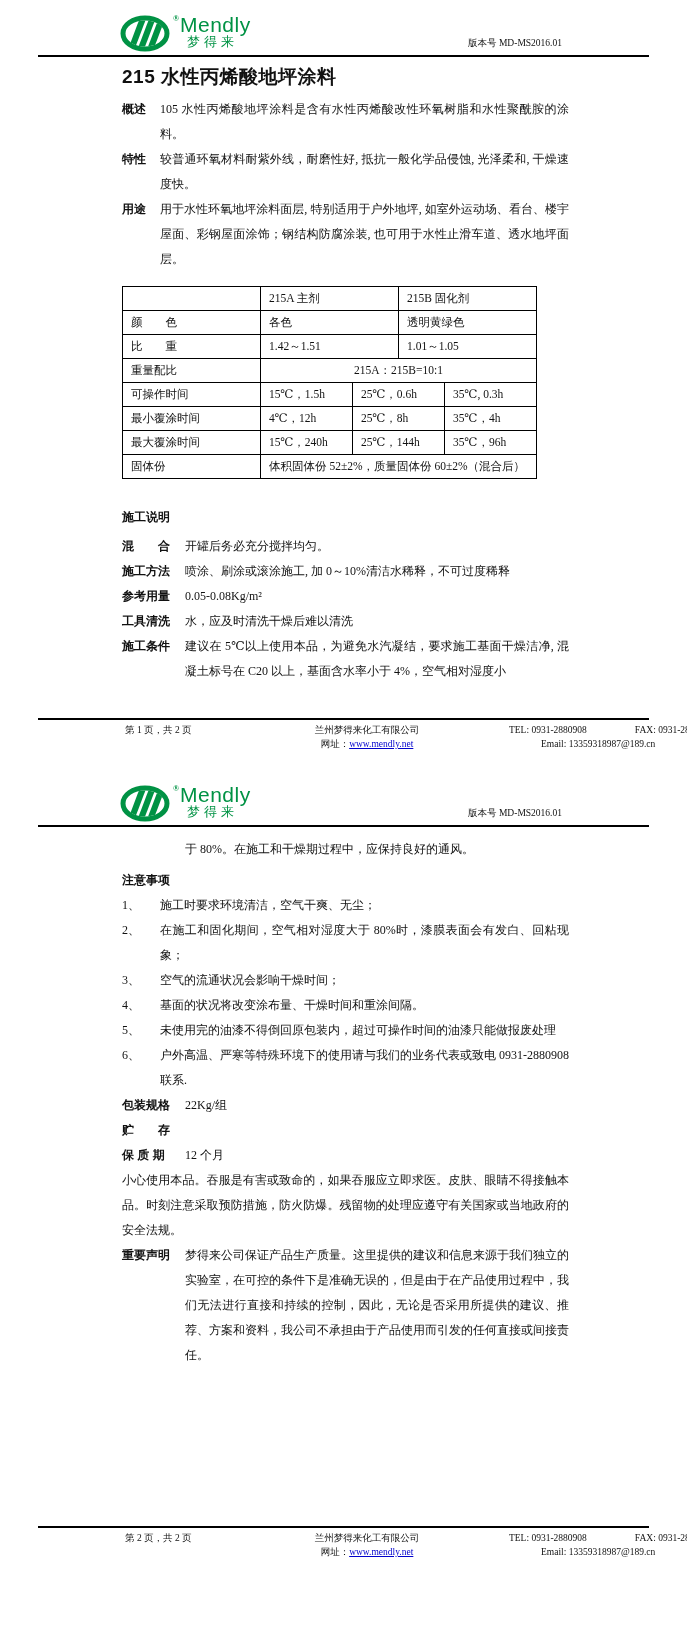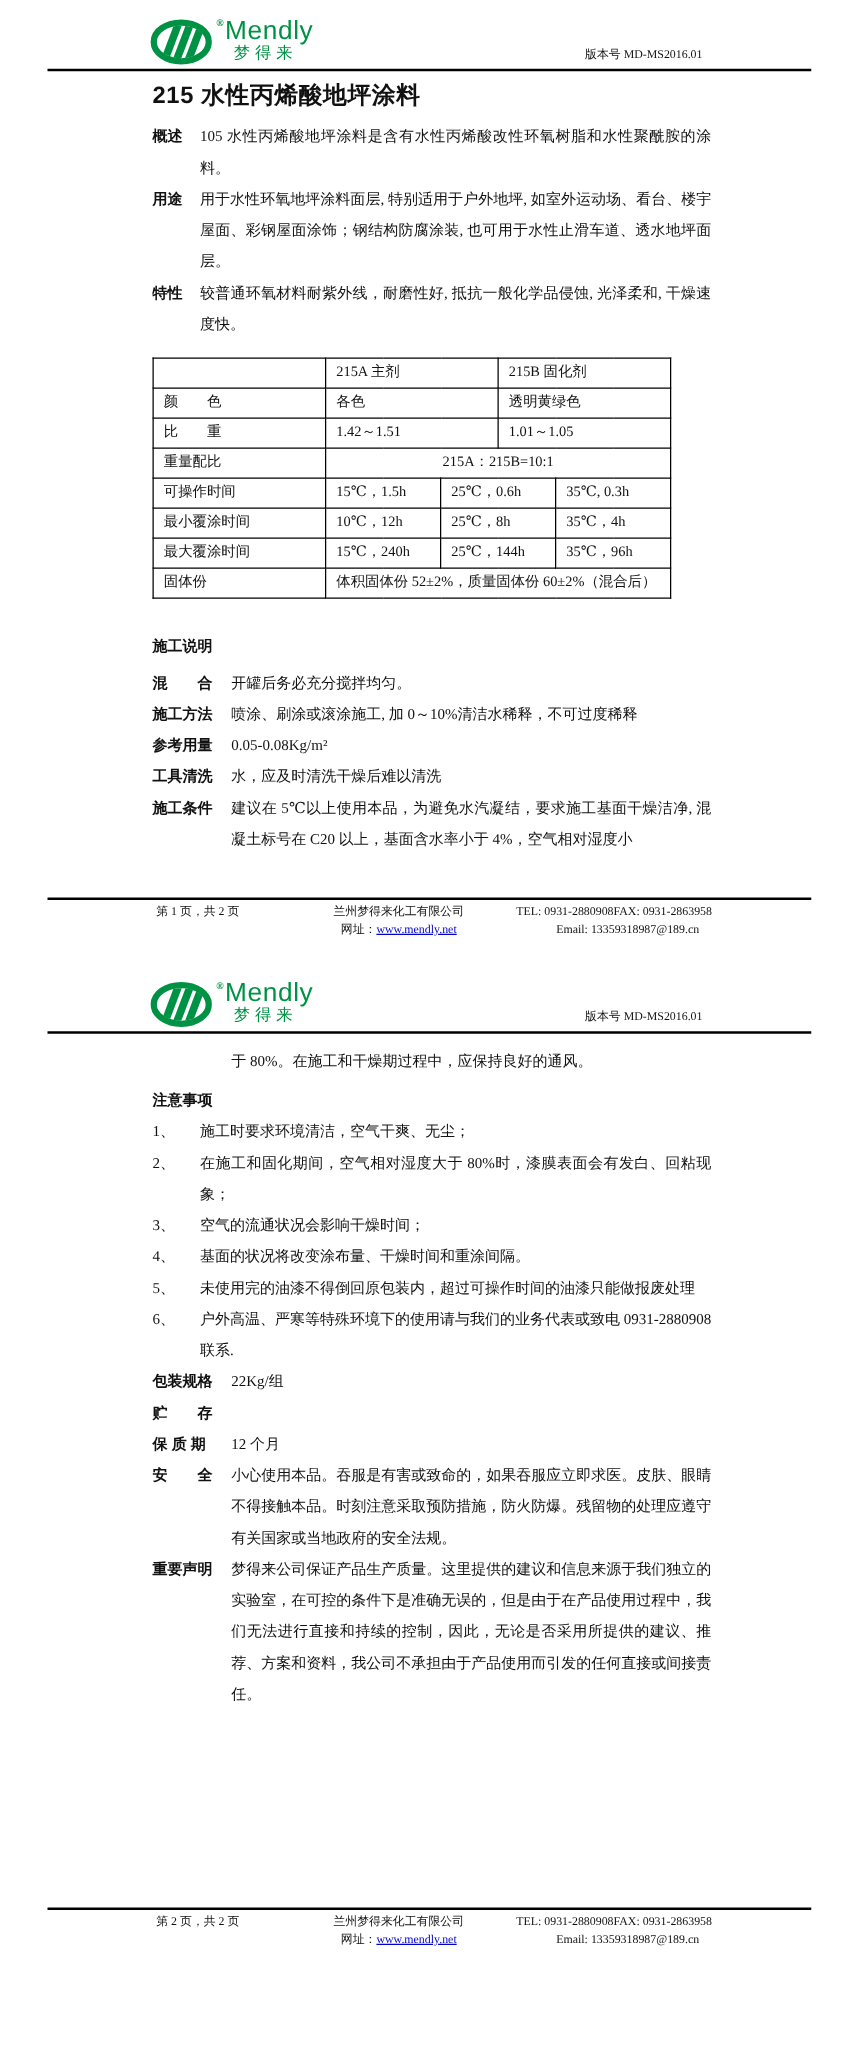--- a/index.html
+++ b/index.html
@@ -51,21 +51,21 @@
   .indent63 { margin-left: 63px; }
   .note { display: flex; }
   .note-num { width: 38px; flex: none; }
   .note-text { flex: 1; text-align: justify; }
 
   
   .footer { position: absolute; left: 0; right: 0; }
   #page1 .footer { top: 718px; }
   #page2 .footer { top: 756px; }
   .f-rule { border-top: 2px solid #000; margin: 0 38px 3px 38px; height: 0; }
-  .f-row { display: flex; margin: 0 119px 0 125px; font-size: 9.5px; line-height: 14px; white-space: nowrap; }
+  .f-row { display: flex; margin: 0 119px 0 125px; font-size: 9.5px; line-height: 14px; white-space: nowrap; gap: 48px; }
   .f-pg { width: 130px; flex: none; }
   .f-company { width: 128px; flex: none; text-align: center; }
   .f-tel { margin-left: 30px; }
   .f-fax { margin-left: auto; }
   .f-sp { width: 130px; flex: none; }
   .f-web { width: 128px; flex: none; text-align: center; }
   .f-email { margin-left: 62px; }
   a.weblink { color: var(--link); text-decoration: underline; cursor: pointer; }
 </style>
 </head>
@@ -101,26 +101,26 @@
   <div class="rule"></div>
 
   <div class="content">
     <h1 class="title">215 水性丙烯酸地坪涂料</h1>
 
     <div class="sec">
       <span class="sec-label">概述</span>
       <span class="sec-text">105 水性丙烯酸地坪涂料是含有水性丙烯酸改性环氧树脂和水性聚酰胺的涂料。</span>
     </div>
     <div class="sec">
+      <span class="sec-label">特性</span>
+      <span class="sec-text">较普通环氧材料耐紫外线，耐磨性好, 抵抗一般化学品侵蚀, 光泽柔和, 干燥速度快。</span>
+    </div>
+    <div class="sec">
       <span class="sec-label">用途</span>
       <span class="sec-text">用于水性环氧地坪涂料面层, 特别适用于户外地坪, 如室外运动场、看台、楼宇屋面、彩钢屋面涂饰；钢结构防腐涂装, 也可用于水性止滑车道、透水地坪面层。</span>
-    </div>
-    <div class="sec">
-      <span class="sec-label">特性</span>
-      <span class="sec-text">较普通环氧材料耐紫外线，耐磨性好, 抵抗一般化学品侵蚀, 光泽柔和, 干燥速度快。</span>
     </div>
 
 
     <table class="spec">
       <colgroup>
         <col style="width:138px">
           <col style="width:46px">
           <col style="width:46px">
           <col style="width:46px">
         <col style="width:46px">
@@ -148,21 +148,21 @@
           <td colspan="6" class="center">215A：215B=10:1</td>
         </tr>
         <tr>
           <td>可操作时间</td>
           <td colspan="2">15℃，1.5h</td>
           <td colspan="2">25℃，0.6h</td>
           <td colspan="2">35℃, 0.3h</td>
         </tr>
         <tr>
           <td>最小覆涂时间</td>
-          <td colspan="2">10℃，12h</td>
+          <td colspan="2">4℃，12h</td>
           <td colspan="2">25℃，8h</td>
           <td colspan="2">35℃，4h</td>
         </tr>
         <tr>
           <td>最大覆涂时间</td>
           <td colspan="2">15℃，240h</td>
           <td colspan="2">25℃，144h</td>
           <td colspan="2">35℃，96h</td>
         </tr>
         <tr>
@@ -281,21 +281,20 @@
         <span class="cons-text">22Kg/组</span>
       </div>
       <div class="cons">
         <span class="cons-label">贮　　存</span>
       </div>
       <div class="cons">
         <span class="cons-label">保 质 期</span>
         <span class="cons-text">12 个月</span>
       </div>
       <div class="cons">
-        <span class="cons-label">安　　全</span>
         <span class="cons-text">小心使用本品。吞服是有害或致命的，如果吞服应立即求医。皮肤、眼睛不得接触本品。时刻注意采取预防措施，防火防爆。残留物的处理应遵守有关国家或当地政府的安全法规。</span>
       </div>
       <div class="cons">
         <span class="cons-label">重要声明</span>
         <span class="cons-text">梦得来公司保证产品生产质量。这里提供的建议和信息来源于我们独立的实验室，在可控的条件下是准确无误的，但是由于在产品使用过程中，我们无法进行直接和持续的控制，因此，无论是否采用所提供的建议、推荐、方案和资料，我公司不承担由于产品使用而引发的任何直接或间接责任。</span>
       </div>
     </div>
   </div>
 
   <div class="footer">

